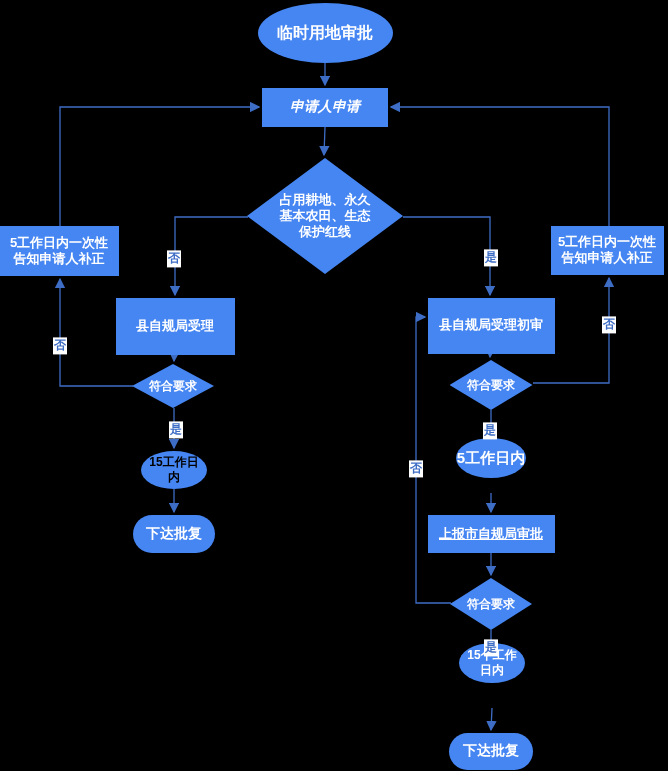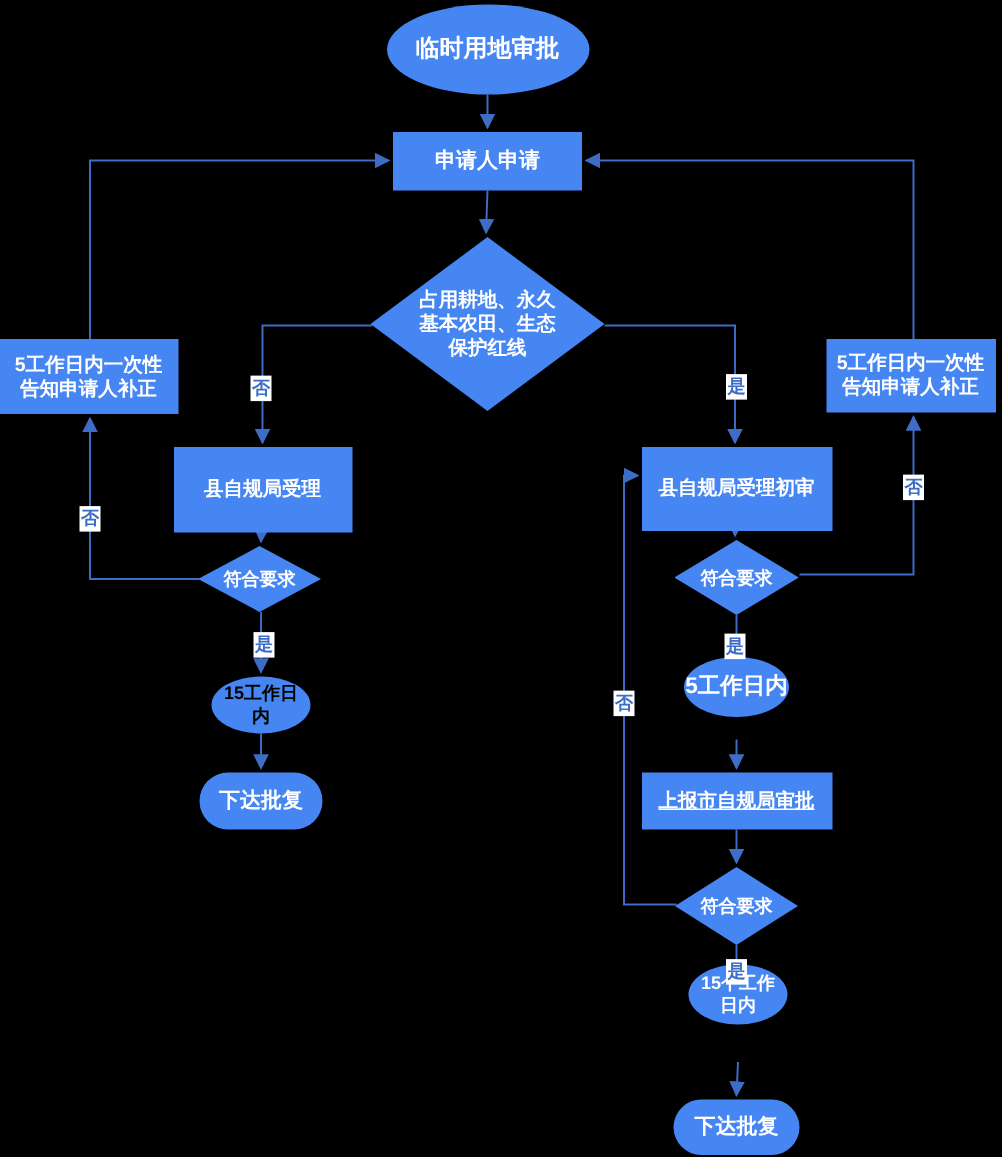--- a/index.html
+++ b/index.html
@@ -62,21 +62,21 @@
         <polyline points="491,553 491,575" fill="none" stroke="#3E6DC5" stroke-width="1.3" marker-end="url(#arrowhead)"></polyline>
         <polyline points="491,630 491,665" fill="none" stroke="#3E6DC5" stroke-width="1.3" marker-end="url(#arrowhead)"></polyline>
         <polyline points="492,708 491,730" fill="none" stroke="#3E6DC5" stroke-width="1.3" marker-end="url(#arrowhead)"></polyline>
         <polyline points="533,383 609,383 609,278" fill="none" stroke="#3E6DC5" stroke-width="1.3" marker-end="url(#arrowhead)"></polyline>
         <polyline points="609,226 609,107 391,107" fill="none" stroke="#3E6DC5" stroke-width="1.3" marker-end="url(#arrowhead)"></polyline>
         <polyline points="451,603 416,603 416,317 425,317" fill="none" stroke="#3E6DC5" stroke-width="1.3" marker-end="url(#arrowhead)"></polyline>
       </g>
   </svg>
   <div id="node-layer">
       <div class="node ellipse" style="left: 257.5px; top: 3px; width: 135px; height: 60px; font-size: 16px; background: rgb(70, 134, 242); color: rgb(255, 255, 255);">临时用地审批</div>
-      <div class="node rect" style="left: 262px; top: 87.5px; width: 126px; height: 39px; font-size: 14px; background: rgb(70, 134, 242); color: rgb(255, 255, 255);">申请人申请</div>
+      <div class="node rect" style="left: 262px; top: 87.5px; width: 126px; height: 39px; font-size: 14px; background: rgb(70, 134, 242); color: rgb(255, 255, 255); font-style: italic;">申请人申请</div>
       <div class="node diamond" style="left: 247px; top: 158px; width: 156px; height: 116px; font-size: 13px; background: rgb(70, 134, 242); color: #ffffff;">占用耕地、永久
 基本农田、生态
 保护红线</div>
       <div class="node rect" style="left: -1px; top: 226px; width: 120px; height: 50px; font-size: 13px; background: rgb(70, 134, 242); color: rgb(255, 255, 255);">5工作日内一次性
 告知申请人补正</div>
       <div class="node rect" style="left: 115.5px; top: 297.5px; width: 119px; height: 57px; font-size: 13px; background: rgb(70, 134, 242); color: rgb(255, 255, 255);">县自规局受理</div>
       <div class="node diamond" style="left: 132px; top: 364px; width: 82px; height: 44px; font-size: 12px; background: rgb(70, 134, 242); color: rgb(255, 255, 255);">符合要求</div>
       <div class="node ellipse" style="left: 141px; top: 451px; width: 66px; height: 38px; font-size: 12px; background: rgb(70, 134, 242); color: #000000;">15工作日
 内</div>
       <div class="node stadium" style="left: 133px; top: 515px; width: 82px; height: 38px; font-size: 14px; background: rgb(70, 134, 242); color: rgb(255, 255, 255);">下达批复</div>

